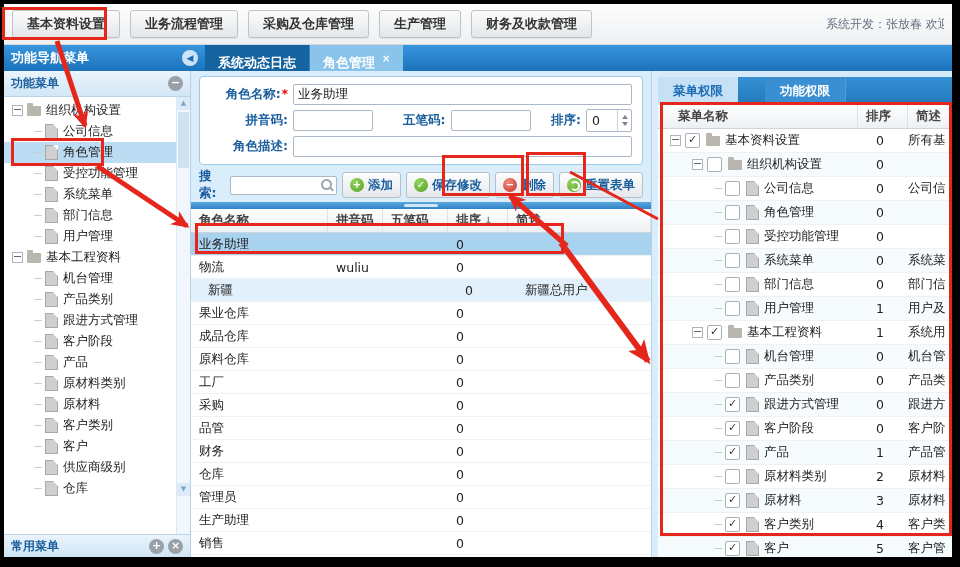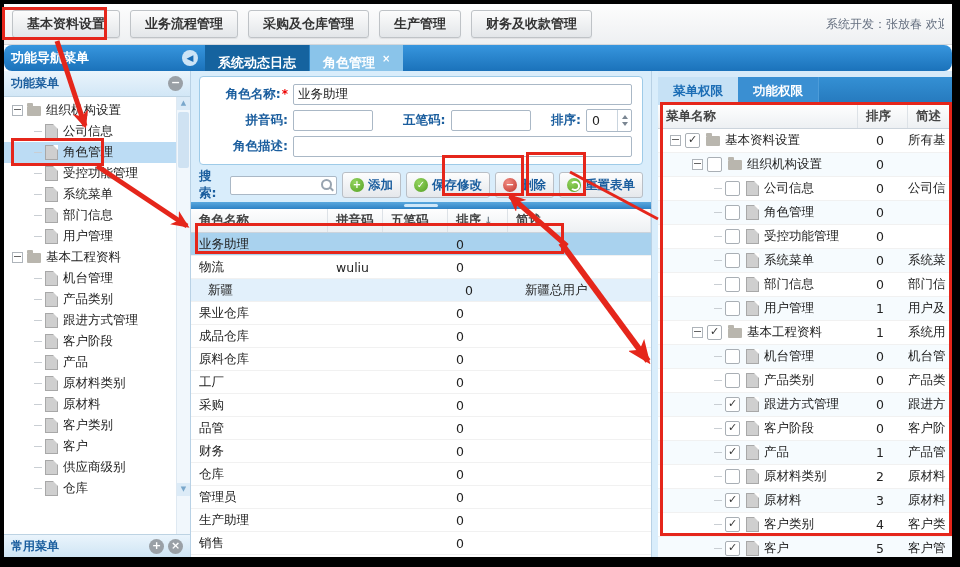--- a/index.html
+++ b/index.html
@@ -7,21 +7,21 @@
        font-family:"DejaVu Sans","Liberation Sans",sans-serif;-webkit-font-smoothing:antialiased;}
   .app{position:absolute;left:4px;top:4px;width:948px;height:553px;background:#fff;overflow:hidden;display:flex;flex-direction:column;}
 
   
   .topbar{height:40px;flex:0 0 40px;background:linear-gradient(#fdfdfd,#eef0f2);border-bottom:1px solid #d3d7db;display:flex;align-items:center;padding:0 8px;gap:10px;}
   .menu-btn{height:26px;padding:0 14px;background:linear-gradient(#fcfcfc,#e3e6e9);border:1px solid #bfc3c7;border-radius:3px;
             font-size:13px;font-weight:bold;color:#333;display:flex;align-items:center;box-shadow:0 1px 1px rgba(0,0,0,.07);white-space:nowrap;cursor:pointer;}
   .dev-note{margin-left:auto;font-size:12px;color:#667080;white-space:nowrap;overflow:hidden;max-width:118px;}
 
   
-  .strip{height:26px;flex:0 0 26px;background:linear-gradient(#3796de,#1b72ba);display:flex;border-radius:8px;}
+  .strip{height:26px;flex:0 0 26px;background:linear-gradient(#3796de,#1b72ba);display:flex;}
   .sb-head{width:187px;flex:0 0 187px;display:flex;align-items:center;padding:0 7px;color:#fff;font-weight:bold;font-size:13px;}
   .circle-btn{margin-left:auto;width:16px;height:16px;border-radius:50%;background:#cde4f6;color:#1b6db5;font-size:9px;line-height:16px;text-align:center;cursor:pointer;}
   .tabstrip{flex:1;display:flex;}
   .tab{height:36px;padding:0 13px;display:flex;align-items:center;color:#fff;font-size:13px;font-weight:bold;cursor:pointer;}
   .tab.inactive{background:#15639f;border-right:1px solid #2f87c9;}
   .tab.active{background:#8ac4ea;}
   .tab-close{margin-left:7px;margin-top:-10px;font-size:10px;color:#fff;cursor:pointer;}
 
   
   .bodyrow{flex:1;display:flex;min-height:0;border-radius:13px;}
@@ -101,28 +101,28 @@
 
   
   .vgap{width:6px;flex:0 0 6px;background:#d9edfb;cursor:col-resize;}
 
   
   .rpanel{flex:1;display:flex;flex-direction:column;background:#fff;min-width:0;min-height:0;}
   .rp-top{height:6px;flex:0 0 6px;background:#d7eaf9;}
   .rp-tabs{height:28px;flex:0 0 28px;background:linear-gradient(#3490d4,#2578bc);display:flex;}
   .rp-tab{height:28px;padding:0 15px;display:flex;align-items:center;font-size:12.5px;font-weight:bold;cursor:pointer;}
   .rp-tab.active{background:#c6e1f5;color:#1b6db5;}
-  .rp-tab.inactive{background:#3a8fd2;color:#fff;border-right:1px solid #4d9cd9;}
+  .rp-tab.inactive{background:#3a8fd2;color:#fff;border-right:1px solid #4d9cd9;margin-left:27px;}
   .rp-rows{flex:1;overflow:hidden;}
   .rprow{display:flex;height:23px;align-items:center;font-size:12.5px;color:#222;border-bottom:1px solid #f1f1f1;cursor:pointer;}
   .rprow.alt{background:#f6fbfe;}
   .rpc-name{width:200px;flex:0 0 200px;display:flex;align-items:center;overflow:hidden;white-space:nowrap;box-sizing:border-box;}
   .rpc-sort{width:50px;flex:0 0 50px;padding-left:18px;box-sizing:border-box;}
   .rpc-desc{flex:1;overflow:hidden;white-space:nowrap;}
-  .ghead .rpc-name{padding-left:8px;}
+  .ghead .rpc-name{padding-left:20px;}
   .ghead .rpc-sort{padding-left:8px;}
   .ind0{padding-left:12px;} .ind1{padding-left:34px;} .ind2{padding-left:56px;}
   .cb{width:13px;height:13px;border:1px solid #a9afb5;border-radius:2px;background:#fff;margin-right:6px;flex:0 0 13px;font-size:11px;line-height:12px;text-align:center;color:#333;font-weight:bold;cursor:pointer;}
   .rp-label{overflow:hidden;}
 
   
   .anno{position:absolute;left:0;top:0;width:960px;height:567px;pointer-events:none;z-index:50;}
   .rbox{position:absolute;border:3px solid #e5261b;box-sizing:border-box;}
   svg.arrows{position:absolute;left:0;top:0;width:960px;height:567px;}
 </style>

